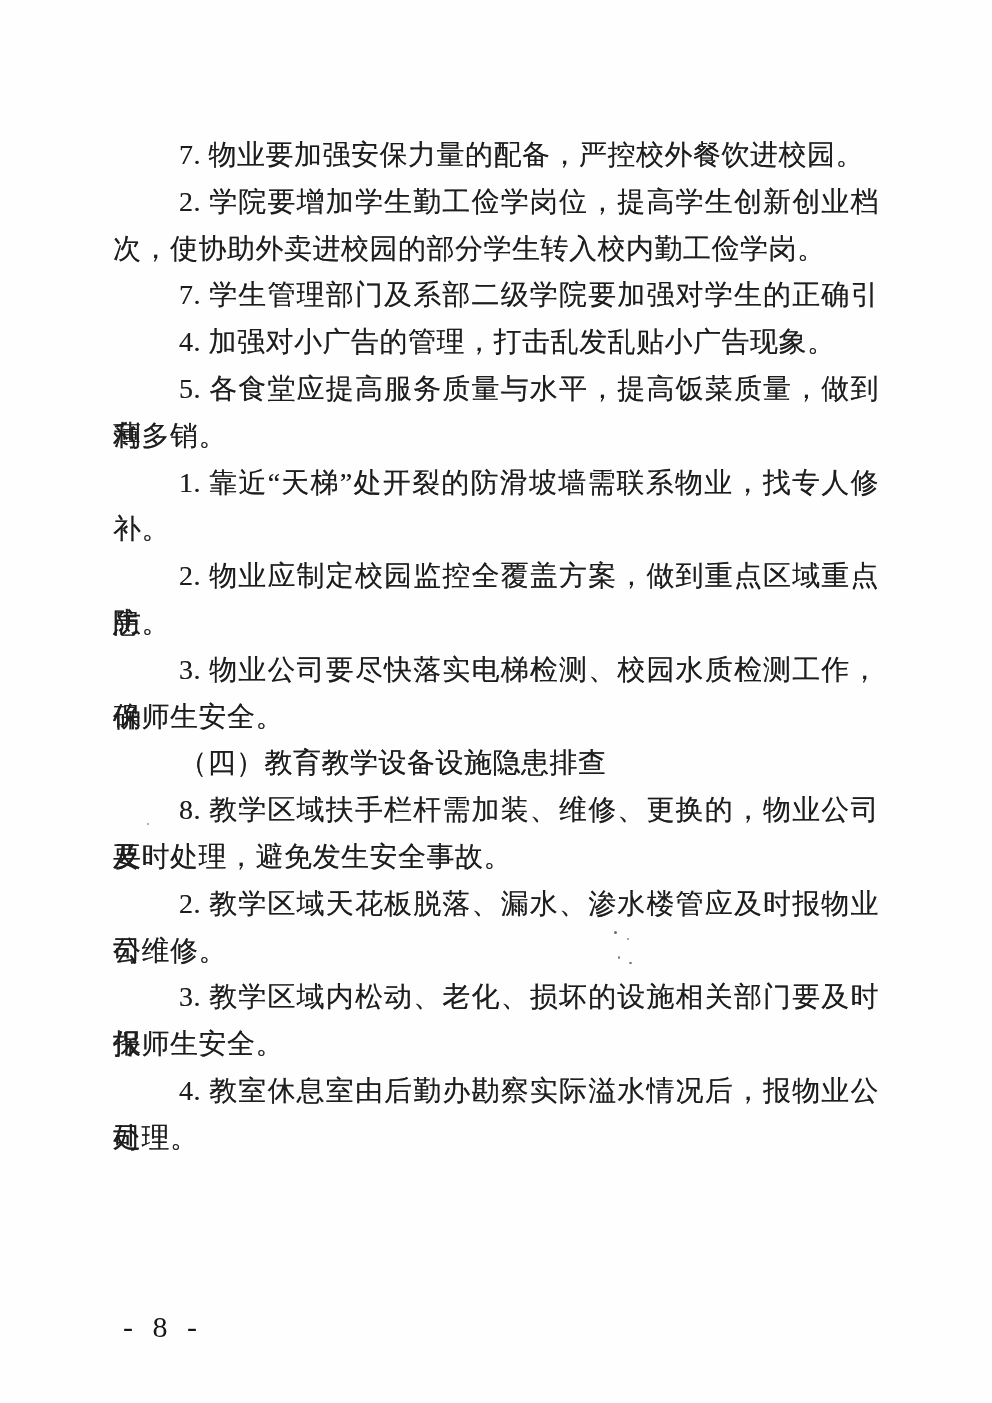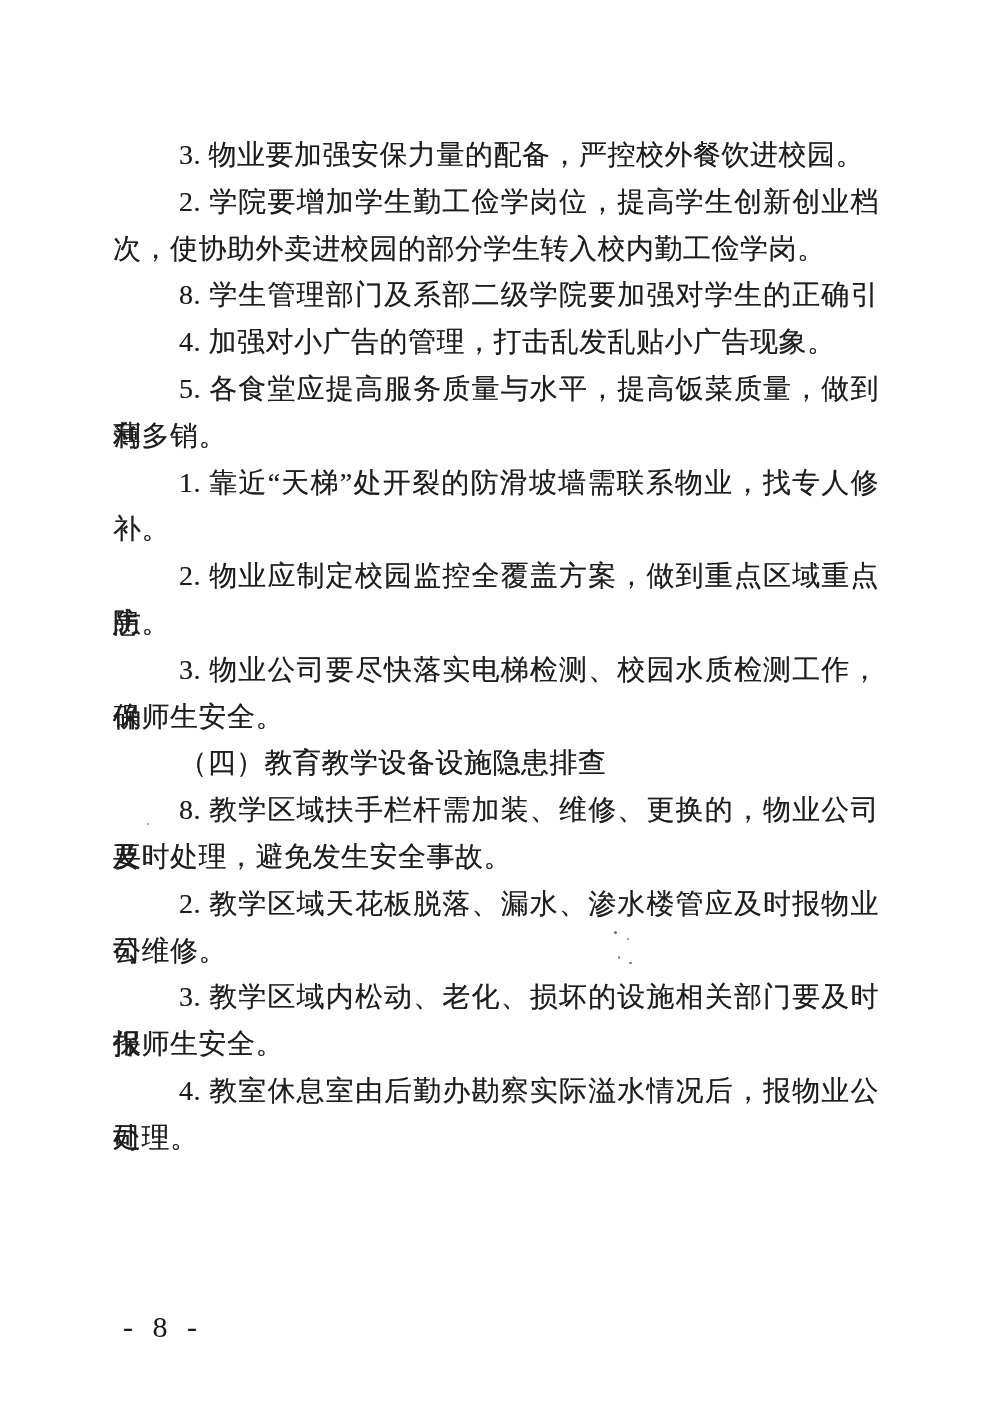--- a/index.html
+++ b/index.html
@@ -71,28 +71,28 @@
   .s4 { left: 629px; top: 962px; width: 3px; height: 2px; background: #6f6f6f; }
   .s5 { left: 147px; top: 823px; width: 2px; height: 2px; background: #9a9a9a; }
 </style>
 </head>
 <body>
 
 <div class="page">
 
   <div class="content">
       <div class="para">
-        <div class="line first">3. 物业要加强安保力量的配备，严控校外餐饮进校园。</div>
+        <div class="line first">7. 物业要加强安保力量的配备，严控校外餐饮进校园。</div>
       </div>
       <div class="para">
         <div class="line first stretch">2. 学院要增加学生勤工俭学岗位，提高学生创新创业档</div>
         <div class="line">次，使协助外卖进校园的部分学生转入校内勤工俭学岗。</div>
       </div>
       <div class="para">
-        <div class="line first stretch">8. 学生管理部门及系部二级学院要加强对学生的正确引</div>
+        <div class="line first stretch">7. 学生管理部门及系部二级学院要加强对学生的正确引</div>
       </div>
       <div class="para">
         <div class="line first">4. 加强对小广告的管理，打击乱发乱贴小广告现象。</div>
       </div>
       <div class="para">
         <div class="line first stretch">5. 各食堂应提高服务质量与水平，提高饭菜质量，做到薄</div>
         <div class="line">利多销。</div>
       </div>
       <div class="para">
         <div class="line first stretch">1. 靠近“天梯”处开裂的防滑坡墙需联系物业，找专人修</div>

